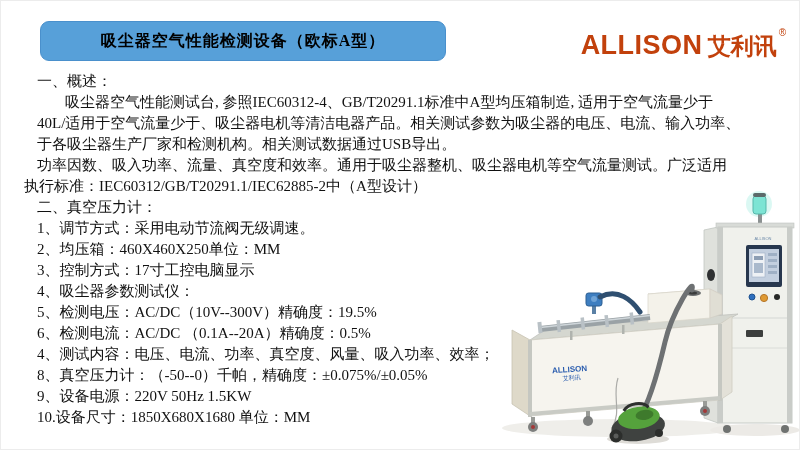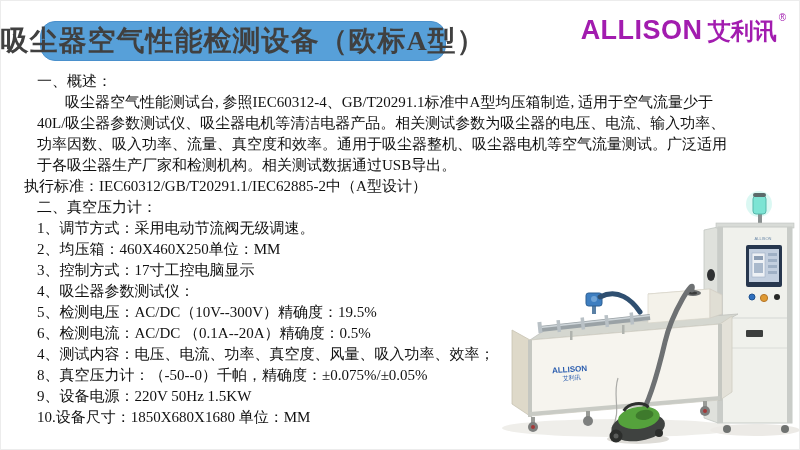--- a/index.html
+++ b/index.html
@@ -7,28 +7,28 @@
     width:800px;height:450px;position:relative;overflow:hidden;
     background:#ffffff;
     font-family:"Liberation Serif","DejaVu Serif",serif;
     color:#111;
   }
   .page-frame{position:absolute;inset:0;border:1px solid #ececec;pointer-events:none;}
 
   
   .banner{
     position:absolute;left:40px;top:21px;width:404px;height:38px;
-    background:#57A0D9;border-radius:15px;border:1px solid #4a90cc;
+    background:#57A0D9;border-radius:9px;border:1px solid #4a90cc;
     display:flex;align-items:center;justify-content:center;
-    font-size:28px;font-weight:600;letter-spacing:1px;color:#404040;
+    font-size:16px;font-weight:600;letter-spacing:1px;color:#000000;
     white-space:nowrap;
   }
 
   
-  .logo{position:absolute;top:12px;right:14px;color:#a21caf;white-space:nowrap;}
+  .logo{position:absolute;top:27px;right:14px;color:#c2410c;white-space:nowrap;}
   .logo .en{
     font-family:"Liberation Sans","DejaVu Sans",sans-serif;
     font-weight:bold;font-size:27px;letter-spacing:0.5px;
   }
   .logo .cjk{font-weight:bold;font-size:23px;margin-left:5px;}
   .logo .reg{
     font-family:"Liberation Sans","DejaVu Sans",sans-serif;
     font-size:10px;vertical-align:18px;margin-left:2px;
   }
 
@@ -57,23 +57,23 @@
 </div>
 
 <div class="logo">
   <span class="en">ALLISON</span><span class="cjk">艾利讯</span><span class="reg">®</span>
 </div>
 
 <div class="doc">
   <div>一、概述：</div>
   <div>
       <div class="para-line">吸尘器空气性能测试台, 参照IEC60312-4、GB/T20291.1标准中A型均压箱制造, 适用于空气流量少于</div>
-      <div class="para-line">40L/吸尘器参数测试仪、吸尘器电机等清洁电器产品。相关测试参数为吸尘器的电压、电流、输入功率、</div>
+      <div class="para-line">40L/适用于空气流量少于、吸尘器电机等清洁电器产品。相关测试参数为吸尘器的电压、电流、输入功率、</div>
+      <div class="para-line">于各吸尘器生产厂家和检测机构。相关测试数据通过USB导出。</div>
       <div class="para-line">功率因数、吸入功率、流量、真空度和效率。通用于吸尘器整机、吸尘器电机等空气流量测试。广泛适用</div>
-      <div class="para-line">于各吸尘器生产厂家和检测机构。相关测试数据通过USB导出。</div>
     </div>
   <div class="std-line">执行标准：IEC60312/GB/T20291.1/IEC62885-2中（A型设计）</div>
   <div>二、真空压力计：</div>
   <div>
       <div class="spec-line">1、调节方式：采用电动节流阀无级调速。</div>
       <div class="spec-line">2、均压箱：460X460X250单位：MM</div>
       <div class="spec-line">3、控制方式：17寸工控电脑显示</div>
       <div class="spec-line">4、吸尘器参数测试仪：</div>
       <div class="spec-line">5、检测电压：AC/DC（10V--300V）精确度：19.5%</div>
       <div class="spec-line">6、检测电流：AC/DC （0.1A--20A）精确度：0.5%</div>

